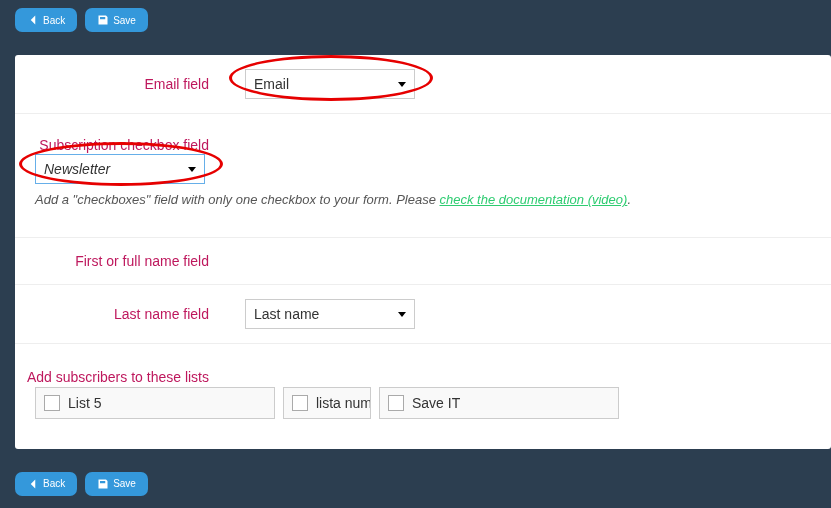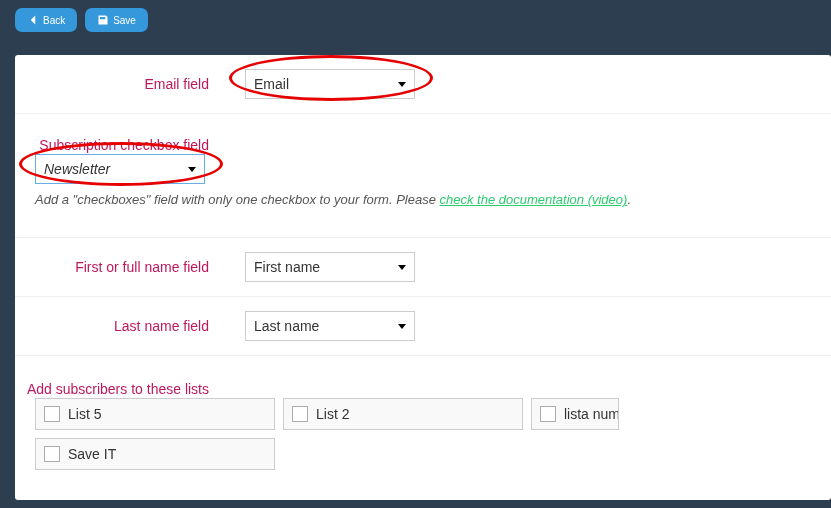--- a/index.html
+++ b/index.html
@@ -158,49 +158,39 @@
       </div>
       <div class="red-circle circle2"></div>
       <div class="help-text">
         <span>Add a "checkboxes" field with only one checkbox to your form. Please </span><a href="#">check the documentation (video)</a><span>.</span>
       </div>
     </div>
   </div>
 
   <div class="form-row">
     <div class="form-label">First or full name field</div>
-    <div class="form-control-wrap">
-      <div class="select">
-        <span>First name</span>
-        <span class="caret"></span>
-      </div>
-    </div>
   </div>
 
   <div class="form-row">
     <div class="form-label">Last name field</div>
     <div class="form-control-wrap">
       <div class="select">
         <span>Last name</span>
         <span class="caret"></span>
       </div>
     </div>
   </div>
 
   <div class="form-row tall" style="border-bottom:none;">
     <div class="form-label" style="padding-top:6px;">Add subscribers to these lists</div>
     <div class="form-control-wrap">
       <div class="checkbox-grid">
         <label class="checkbox-item">
           <span class="checkbox-box"></span>
           <span>List 5</span>
-        </label>
-        <label class="checkbox-item">
-          <span class="checkbox-box"></span>
-          <span>List 2</span>
         </label>
         <label class="checkbox-item narrow">
           <span class="checkbox-box"></span>
           <span>lista num</span>
         </label>
         <label class="checkbox-item">
           <span class="checkbox-box"></span>
           <span>Save IT</span>
         </label>
       </div>

